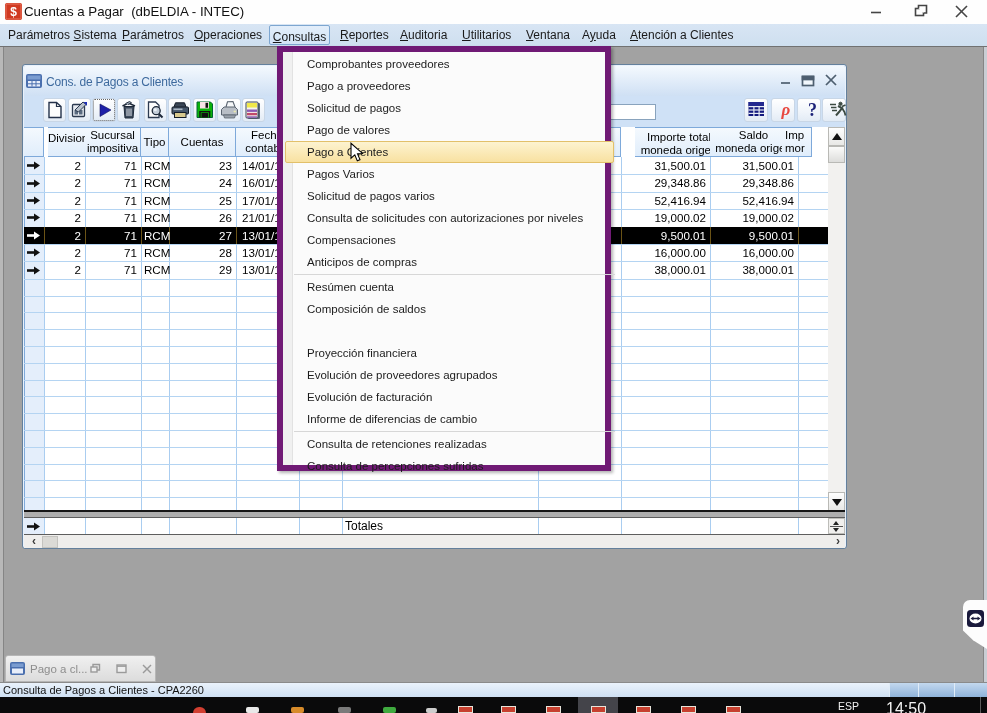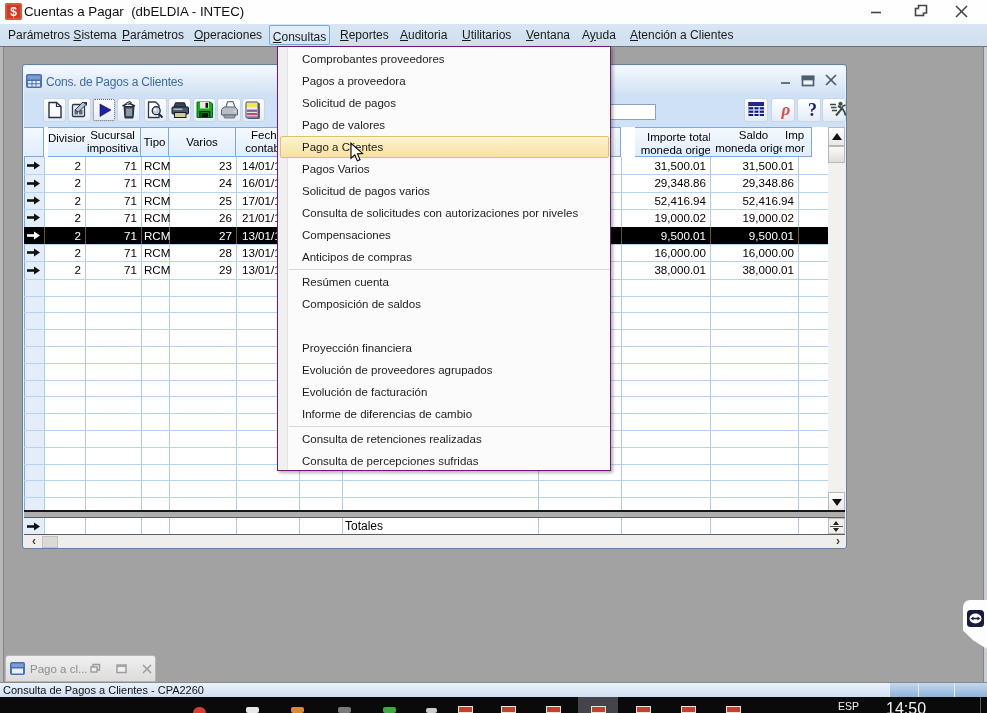--- a/index.html
+++ b/index.html
@@ -28,21 +28,21 @@
 #grid { position:absolute; left:1px; top:62px; width:821px; height:384px; background:#fff; overflow:hidden; }
 .hcell { position:absolute; top:0; height:30px; background:linear-gradient(#f4f9fe,#e0edfb);
   border-right:1px solid #7ea9da; border-bottom:1px solid #7ea9da; border-top:1px solid #7ea9da;
   font-size:11.5px; color:#000; text-align:center; line-height:13px; padding-top:1px; }
 .vline { position:absolute; width:1px; background:#aacdf0; }
 .hline { position:absolute; height:1px; background:#b4d4f2; }
 .cell { position:absolute; font-size:11.6px; color:#000; white-space:nowrap; height:17px; line-height:17px; }
 .num { text-align:right; }
 
 #popup { left:277px; top:46px; width:334px; height:425px; background:#fbfbfb;
-  border:1px solid #701a75; box-shadow:2px 2px 3px rgba(0,0,0,0.3); z-index:50; }
+  border:6px solid #701a75; box-shadow:2px 2px 3px rgba(0,0,0,0.3); z-index:50; }
 #popup .gutter { position:absolute; left:0; top:0; width:10px; height:100%; background:#f0f0f0; border-right:1px solid #e2e2e2; }
 .pitem { position:absolute; left:24px; height:22px; line-height:22px; font-size:11.5px; color:#1c1c1c; white-space:nowrap; }
 .psep { position:absolute; left:11px; width:321px; height:1px; background:#d7d7d7; }
 #hl { position:absolute; left:2px; top:89px; width:329px; height:22px; border:1px solid #e2c06a; border-radius:2px;
   background:linear-gradient(#fdf3d0,#f8e1a1); }
 
 #statusbar { left:0; top:683px; width:908px; height:14px; background:linear-gradient(#eaf2fb,#cfe0f3); }
 #taskbar { left:0; top:697px; width:987px; height:16px; background:#0a0a0b; }
 .tseg { position:absolute; top:0; height:14px; background:linear-gradient(#c3d8ee,#8fb3da); border-left:1px solid #e0ecf8; }
 
@@ -250,21 +250,21 @@
   <div class="hline" style="left:0;top:286.2px;width:804px"></div>
   <div class="hline" style="left:0;top:303.0px;width:804px"></div>
   <div class="hline" style="left:0;top:319.8px;width:804px"></div>
   <div class="hline" style="left:0;top:336.6px;width:804px"></div>
   <div class="hline" style="left:0;top:353.4px;width:804px"></div>
   <div class="hline" style="left:0;top:370.2px;width:804px"></div>
   <div class="hcell" style="left:0px;width:20px;padding-top:8px"></div>
   <div class="hcell" style="left:24px;width:41px;padding-top:4px">Division</div>
   <div class="hcell" style="left:61px;width:56px;padding-top:1px">Sucursal<br>impositiva</div>
   <div class="hcell" style="left:117px;width:28px;padding-top:8px">Tipo</div>
-  <div class="hcell" style="left:145px;width:67px;padding-top:8px">Varios</div>
+  <div class="hcell" style="left:145px;width:67px;padding-top:8px">Cuentas</div>
   <div class="hcell" style="left:212px;width:63px;padding-top:1px">Fecha<br>contable</div>
   <div class="hcell" style="left:275px;width:43px;padding-top:8px"></div>
   <div class="hcell" style="left:318px;width:196px;padding-top:8px">Razon social</div>
   <div class="hcell" style="left:514px;width:83px;padding-top:8px">Importe</div>
   <div class="hcell" style="left:611px;width:89px;padding-top:3px">Importe total<br>moneda origen</div>
   <div class="hcell" style="left:686px;width:88px;padding-top:1px">Saldo<br>moneda origen</div>
   <div class="hcell" style="left:758px;width:30px;padding-top:1px">
         <span style="padding-left:3px;display:block;text-align:left">Imp<br>mor</span>
       </div>
   <div class="abs" style="left:2px;top:34.2px">
@@ -409,21 +409,21 @@
   <div class="abs" style="left:1px;top:470px;width:821px;height:13px;background:#efeeec"></div>
   <div class="abs" style="left:5px;top:471px;width:12px;height:11px;color:#3c3c3c;font-size:12px;font-weight:bold;line-height:11px;text-align:center">‹</div>
   <div class="abs" style="left:19px;top:470.5px;width:16px;height:12px;background:#dbdad6;border:1px solid #c4c3bf"></div>
   <div class="abs" style="left:809px;top:471px;width:12px;height:11px;color:#3c3c3c;font-size:12px;font-weight:bold;line-height:11px;text-align:center">›</div>
 </div>
 
 <div class="abs" id="popup">
   <div class="gutter"></div>
   <div id="hl"></div>
   <div class="pitem" style="top:1px">Comprobantes proveedores</div>
-  <div class="pitem" style="top:23px">Pagos a proveedora</div>
+  <div class="pitem" style="top:23px">Pago a proveedores</div>
   <div class="pitem" style="top:45px">Solicitud de pagos</div>
   <div class="pitem" style="top:67px">Pago de valores</div>
   <div class="pitem" style="top:89px">Pago a Clientes</div>
   <div class="pitem" style="top:111px">Pagos Varios</div>
   <div class="pitem" style="top:133px">Solicitud de pagos varios</div>
   <div class="pitem" style="top:155px">Consulta de solicitudes con autorizaciones por niveles</div>
   <div class="pitem" style="top:177px">Compensaciones</div>
   <div class="pitem" style="top:199px">Anticipos de compras</div>
   <div class="psep" style="top:222px"></div>
   <div class="pitem" style="top:224px">Resúmen cuenta</div>

